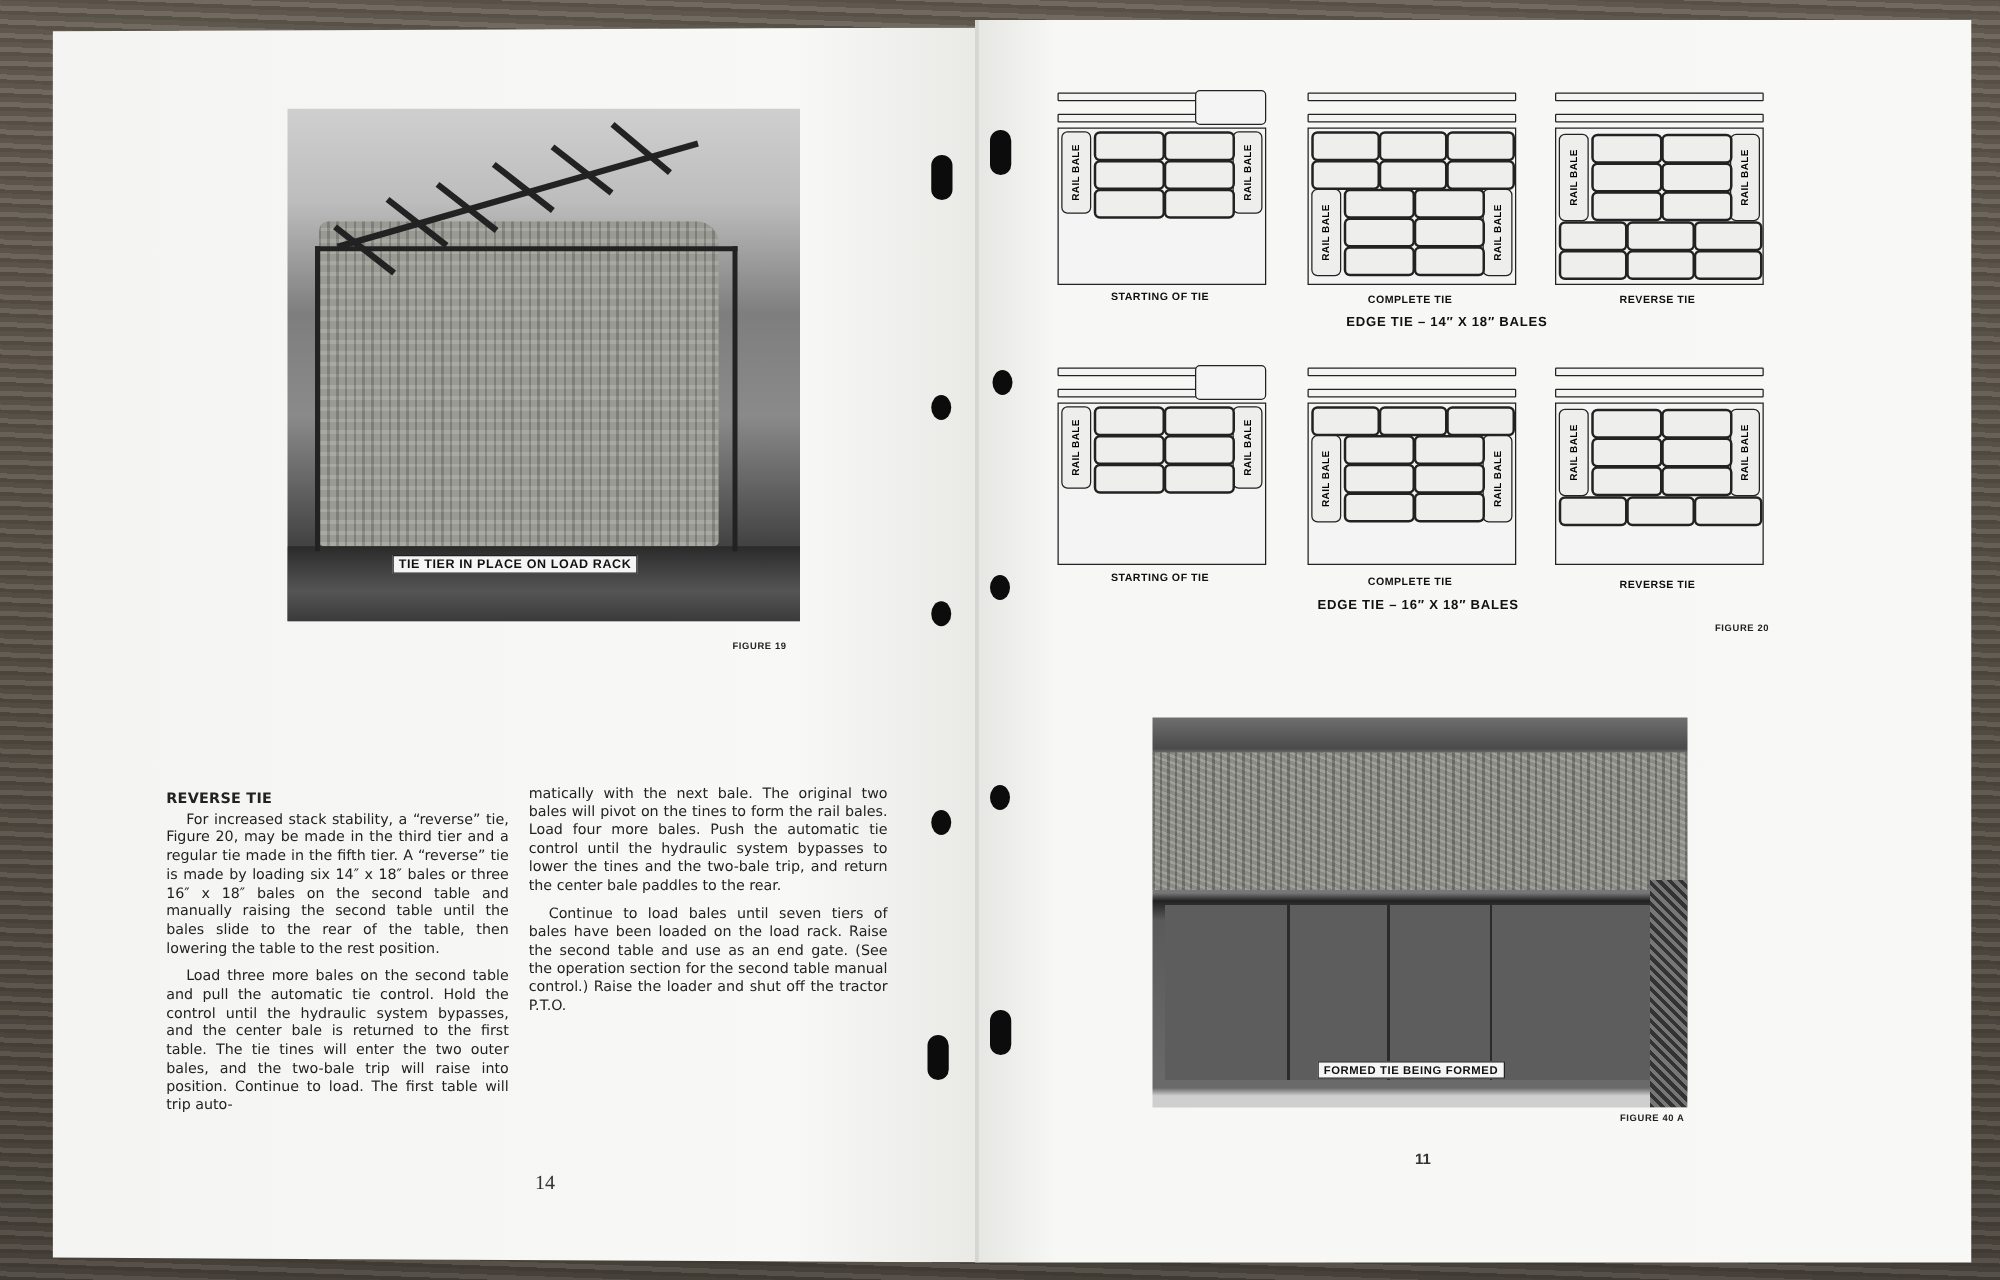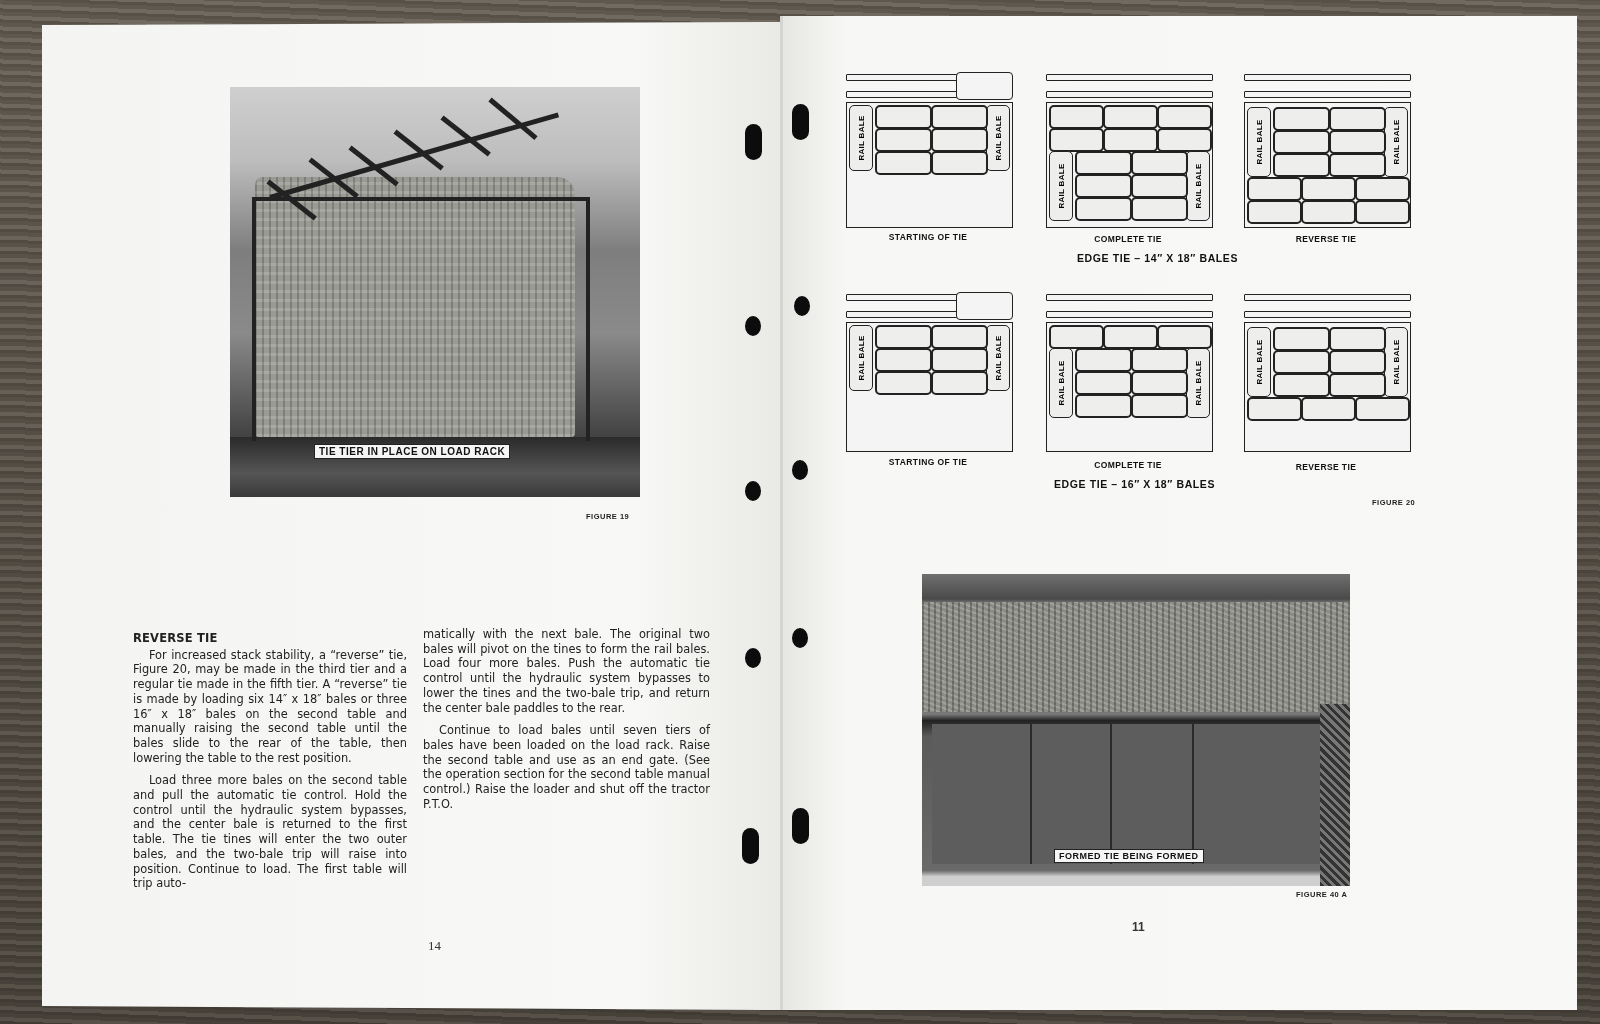--- a/index.html
+++ b/index.html
@@ -41,21 +41,21 @@
   .photo20a .deck{position:absolute;left:10px;top:150px;width:390px;height:140px;background:#5d5d5d;
     background-image:linear-gradient(90deg,transparent 0 98px,#2a2a2a 98px 100px,transparent 100px 178px,#2a2a2a 178px 180px,transparent 180px 260px,#2a2a2a 260px 262px,transparent 262px);}
   .photo20a .grass{position:absolute;right:0;top:130px;width:30px;height:182px;background:repeating-linear-gradient(45deg,#333 0 3px,#777 3px 6px);}
 
   .fig-label{position:absolute;font-size:7.5px;font-weight:bold;letter-spacing:.5px;color:#222;}
 
   
   .col{position:absolute;font-family:"DejaVu Sans",sans-serif;font-size:11.4px;line-height:14.7px;color:#222;text-align:justify;}
   .col p{margin:0 0 8px 0;text-indent:1.4em;}
   .col h3{margin:0 0 2px 0;font-size:11.5px;font-weight:bold;letter-spacing:.2px;}
-  .page-num{position:absolute;font-family:"Liberation Serif",serif;font-size:13px;color:#333;}
+  .page-num{position:absolute;font-family:"Liberation Serif",serif;font-size:16px;color:#333;}
 
   
   .diag{position:absolute;width:168px;height:160px;}
   .diag .rail{position:absolute;left:0;height:5px;border:1.5px solid #222;border-radius:1px;background:#f4f4f4;}
   .diag .box{position:absolute;left:0;width:165px;border:1.5px solid #222;background:#f4f4f4;}
   .diag .bale{position:absolute;border:2px solid #222;border-radius:5px;background:#eeeeec;}
   .diag .rb{position:absolute;border:1.5px solid #222;border-radius:5px;background:#eeeeec;}
   .diag .rb span{position:absolute;left:50%;top:50%;transform:translate(-50%,-50%) rotate(-90deg);font-size:8px;font-weight:bold;white-space:nowrap;letter-spacing:.3px;}
   .diag .paddle{position:absolute;border:1.5px solid #222;border-radius:4px;background:#f4f4f4;}
   .diag-label{position:absolute;font-size:8.5px;font-weight:bold;letter-spacing:.4px;color:#111;text-align:center;width:170px;}

